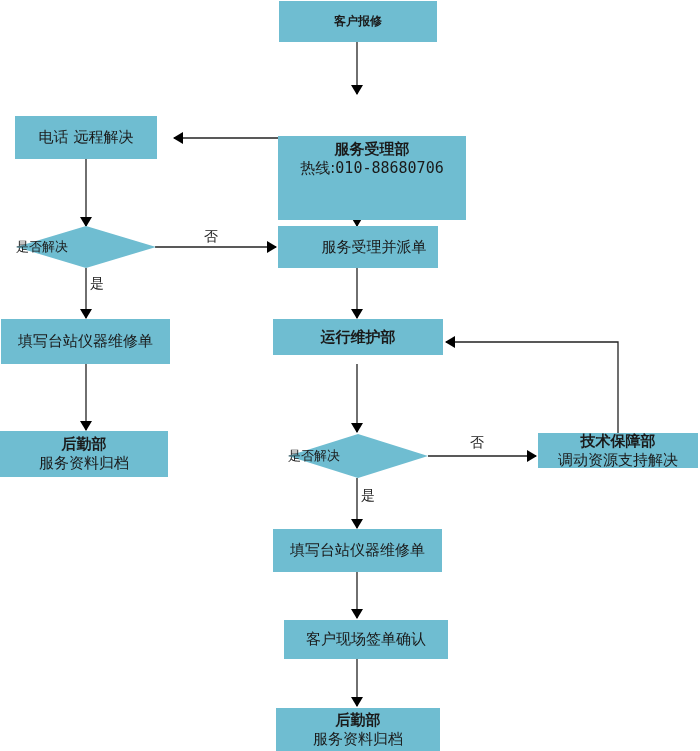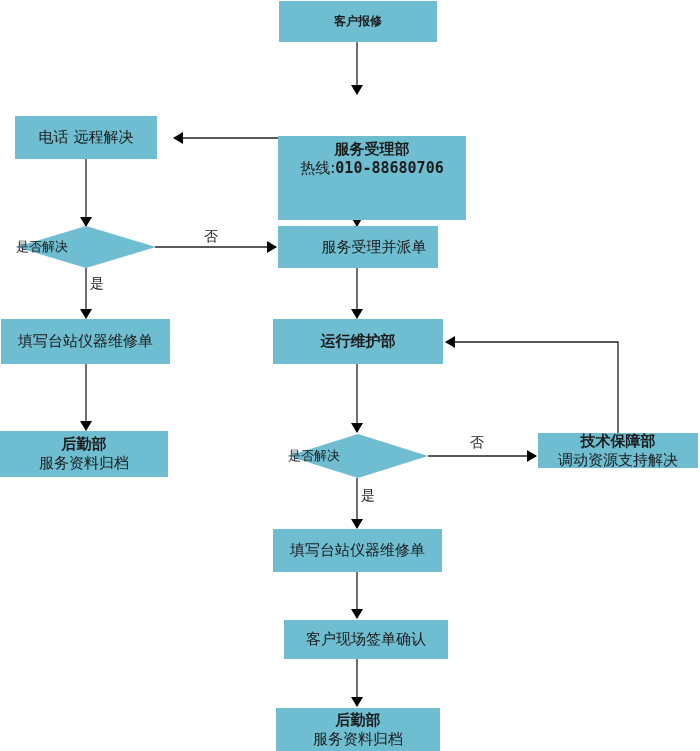--- a/index.html
+++ b/index.html
@@ -3,21 +3,21 @@
   <meta charset="utf-8">
   <style>
     html, body { margin:0; padding:0; background:#ffffff; }
     body { width:700px; height:751px; position:relative; overflow:hidden;
            font-family:"DejaVu Sans", "Liberation Sans", sans-serif; color:#1a1a1a; }
     .node { position:absolute; background:#6fbdd1; display:flex; flex-direction:column;
             align-items:center; justify-content:center; text-align:center; box-sizing:border-box;
             font-size:15px; line-height:19px; }
     .node .title { font-weight:bold; }
     .node.top-align { justify-content:flex-start; padding-top:4px; }
-    .mono { font-family:"DejaVu Sans Mono", "Liberation Mono", monospace; font-weight:bold; }
+    .mono { font-family:"DejaVu Sans Mono", "Liberation Mono", monospace; font-weight:normal; }
     .diamond { position:absolute; display:flex; align-items:center; justify-content:flex-start; font-size:13px; }
     .diamond svg { position:absolute; left:0; top:0; }
     .diamond span { position:relative; }
     .edge-label { position:absolute; font-size:14px; }
     svg#edges { position:absolute; left:0; top:0; }
   </style>
 </head>
 <body>
 
 <svg id="edges" width="700" height="751">
@@ -72,21 +72,21 @@
 
 <div class="node" style="left:1px; top:319px; width:169px; height:45px;">
   <span>填写台站仪器维修单</span>
 </div>
 
 <div class="node" style="left:0px; top:431px; width:168px; height:46px;">
   <span class="title">后勤部</span>
   <span>服务资料归档</span>
 </div>
 
-<div class="node" style="left:273px; top:319px; width:170px; height:45px;">
+<div class="node" style="left:273px; top:319px; width:170px; height:36px;">
   <span class="title">运行维护部</span>
 </div>
 
 <div class="diamond" style="left:288px; top:434px; width:140px; height:44px;">
   <svg width="140" height="44">
       <polygon points="0,22 70,0 140,22 70,44" fill="#6fbdd1"></polygon>
     </svg>
   <span>是否解决</span>
 </div>
 

